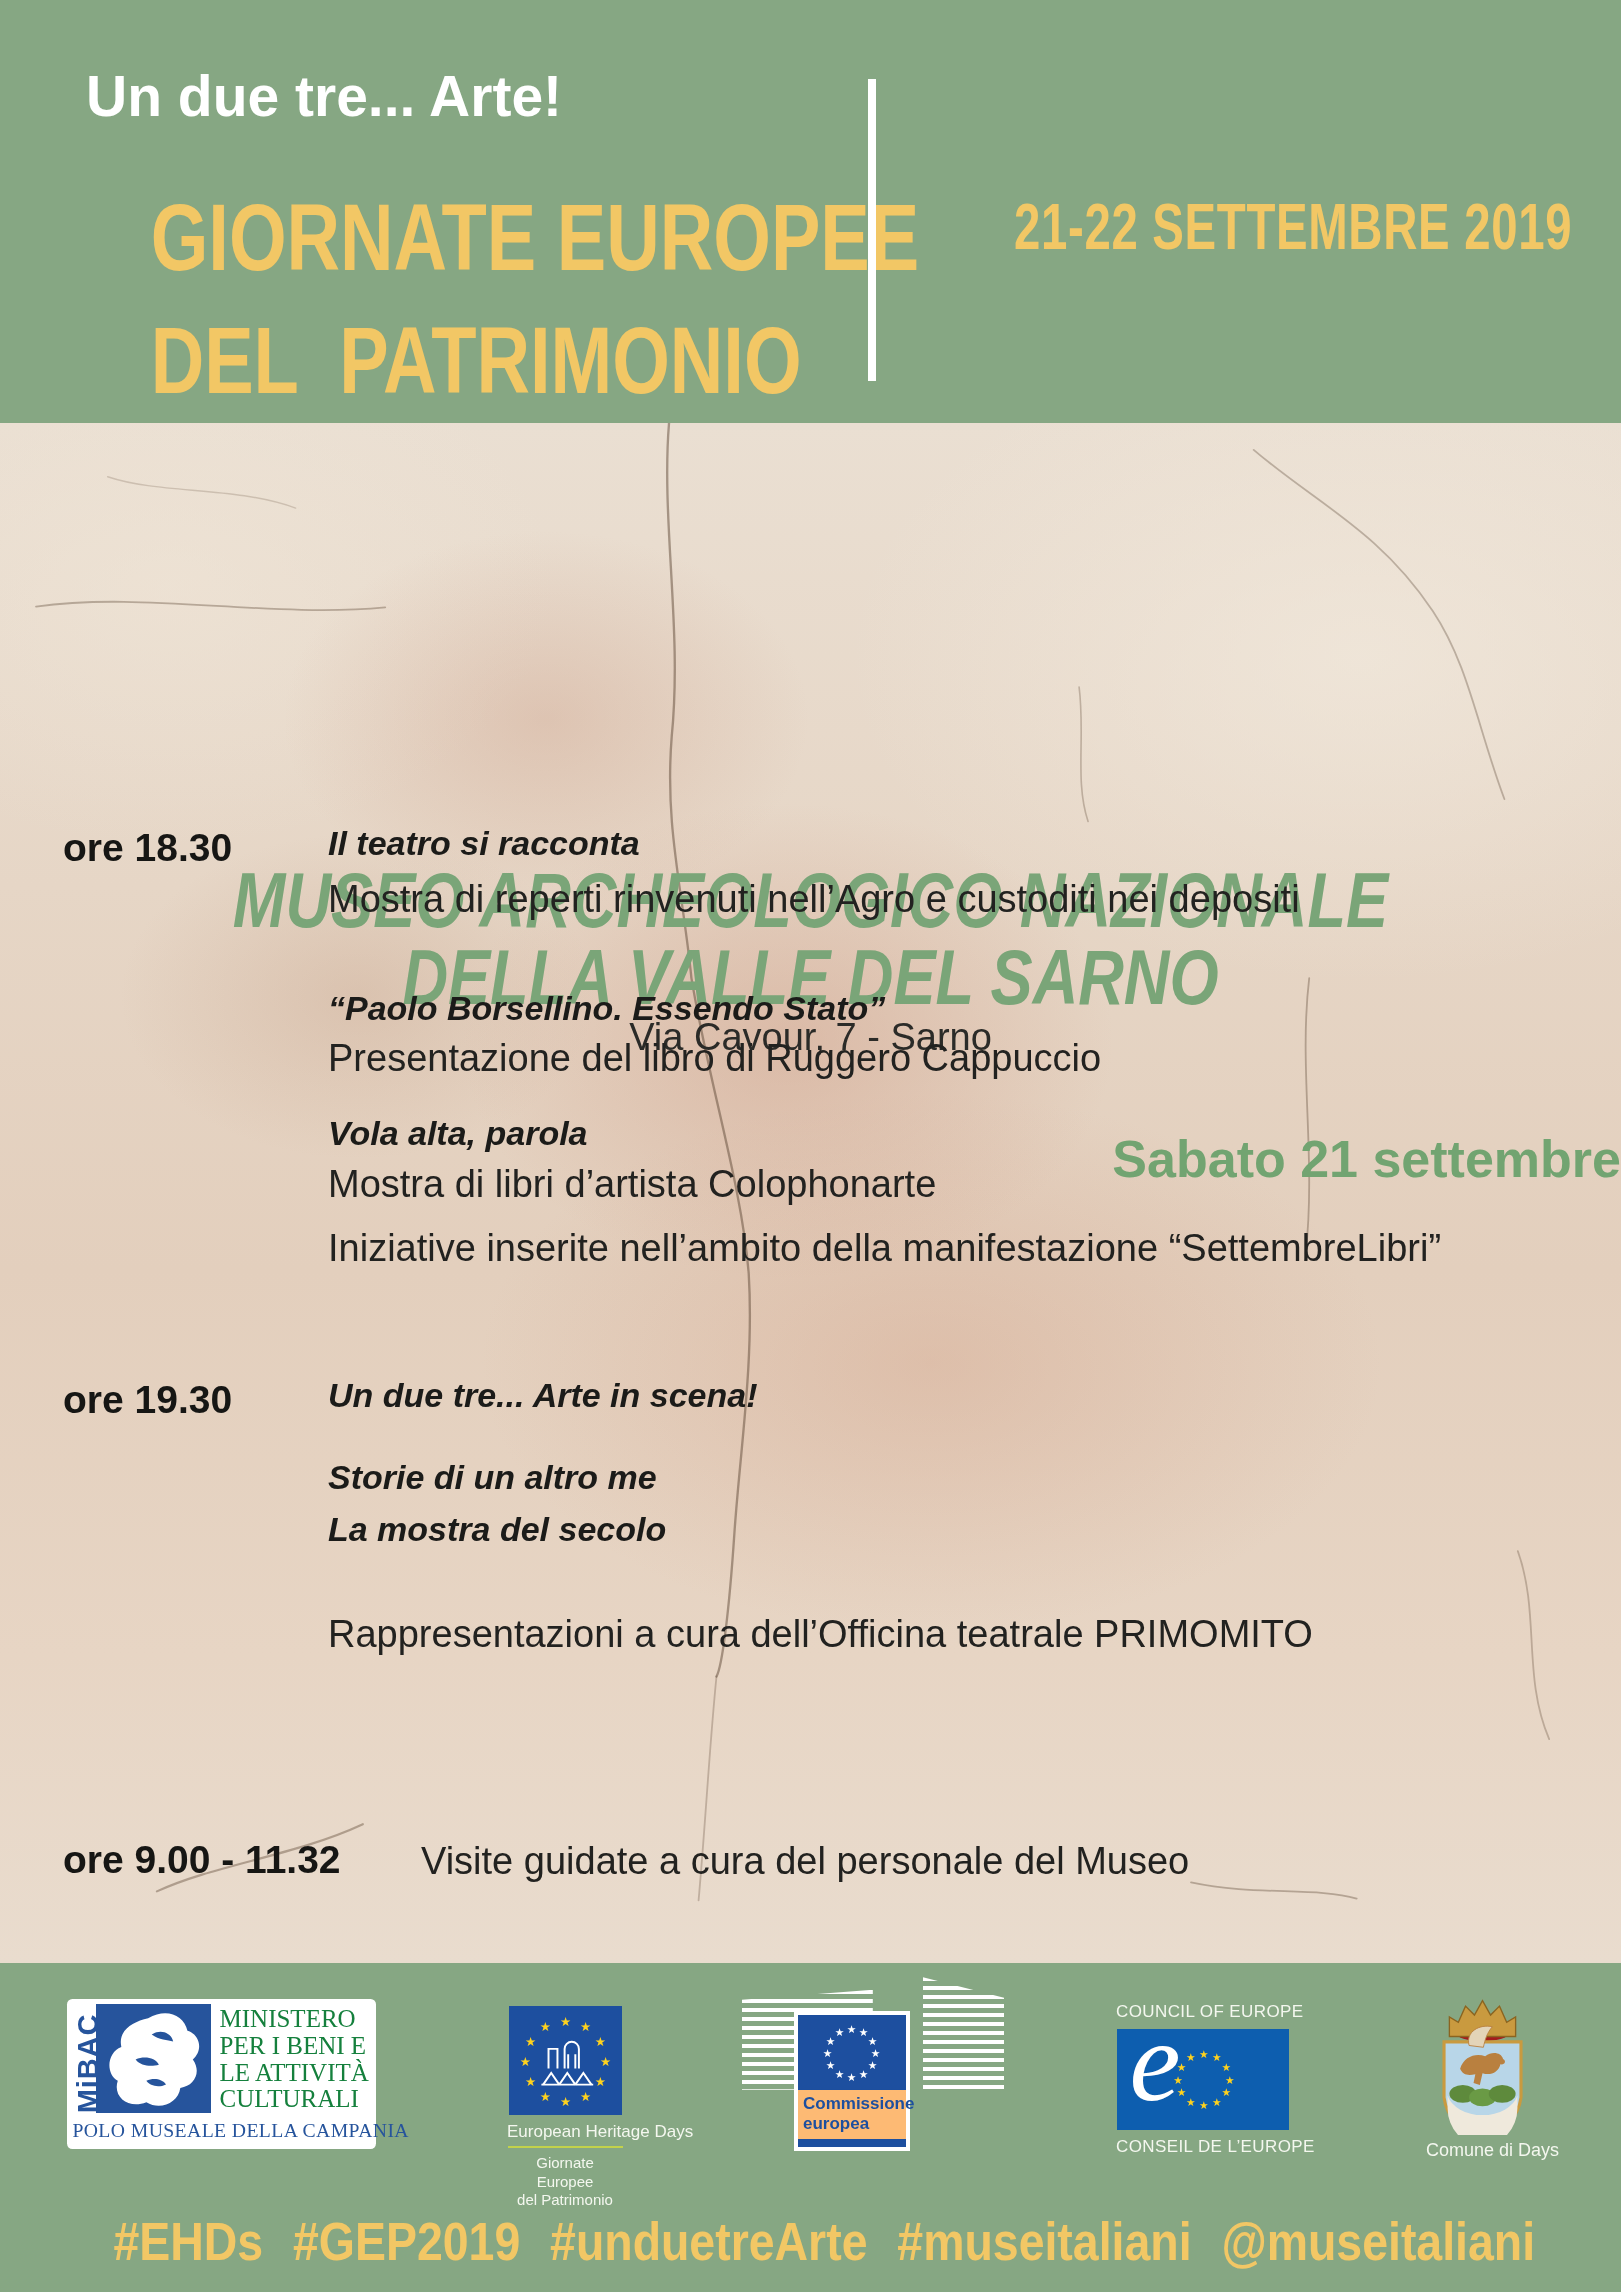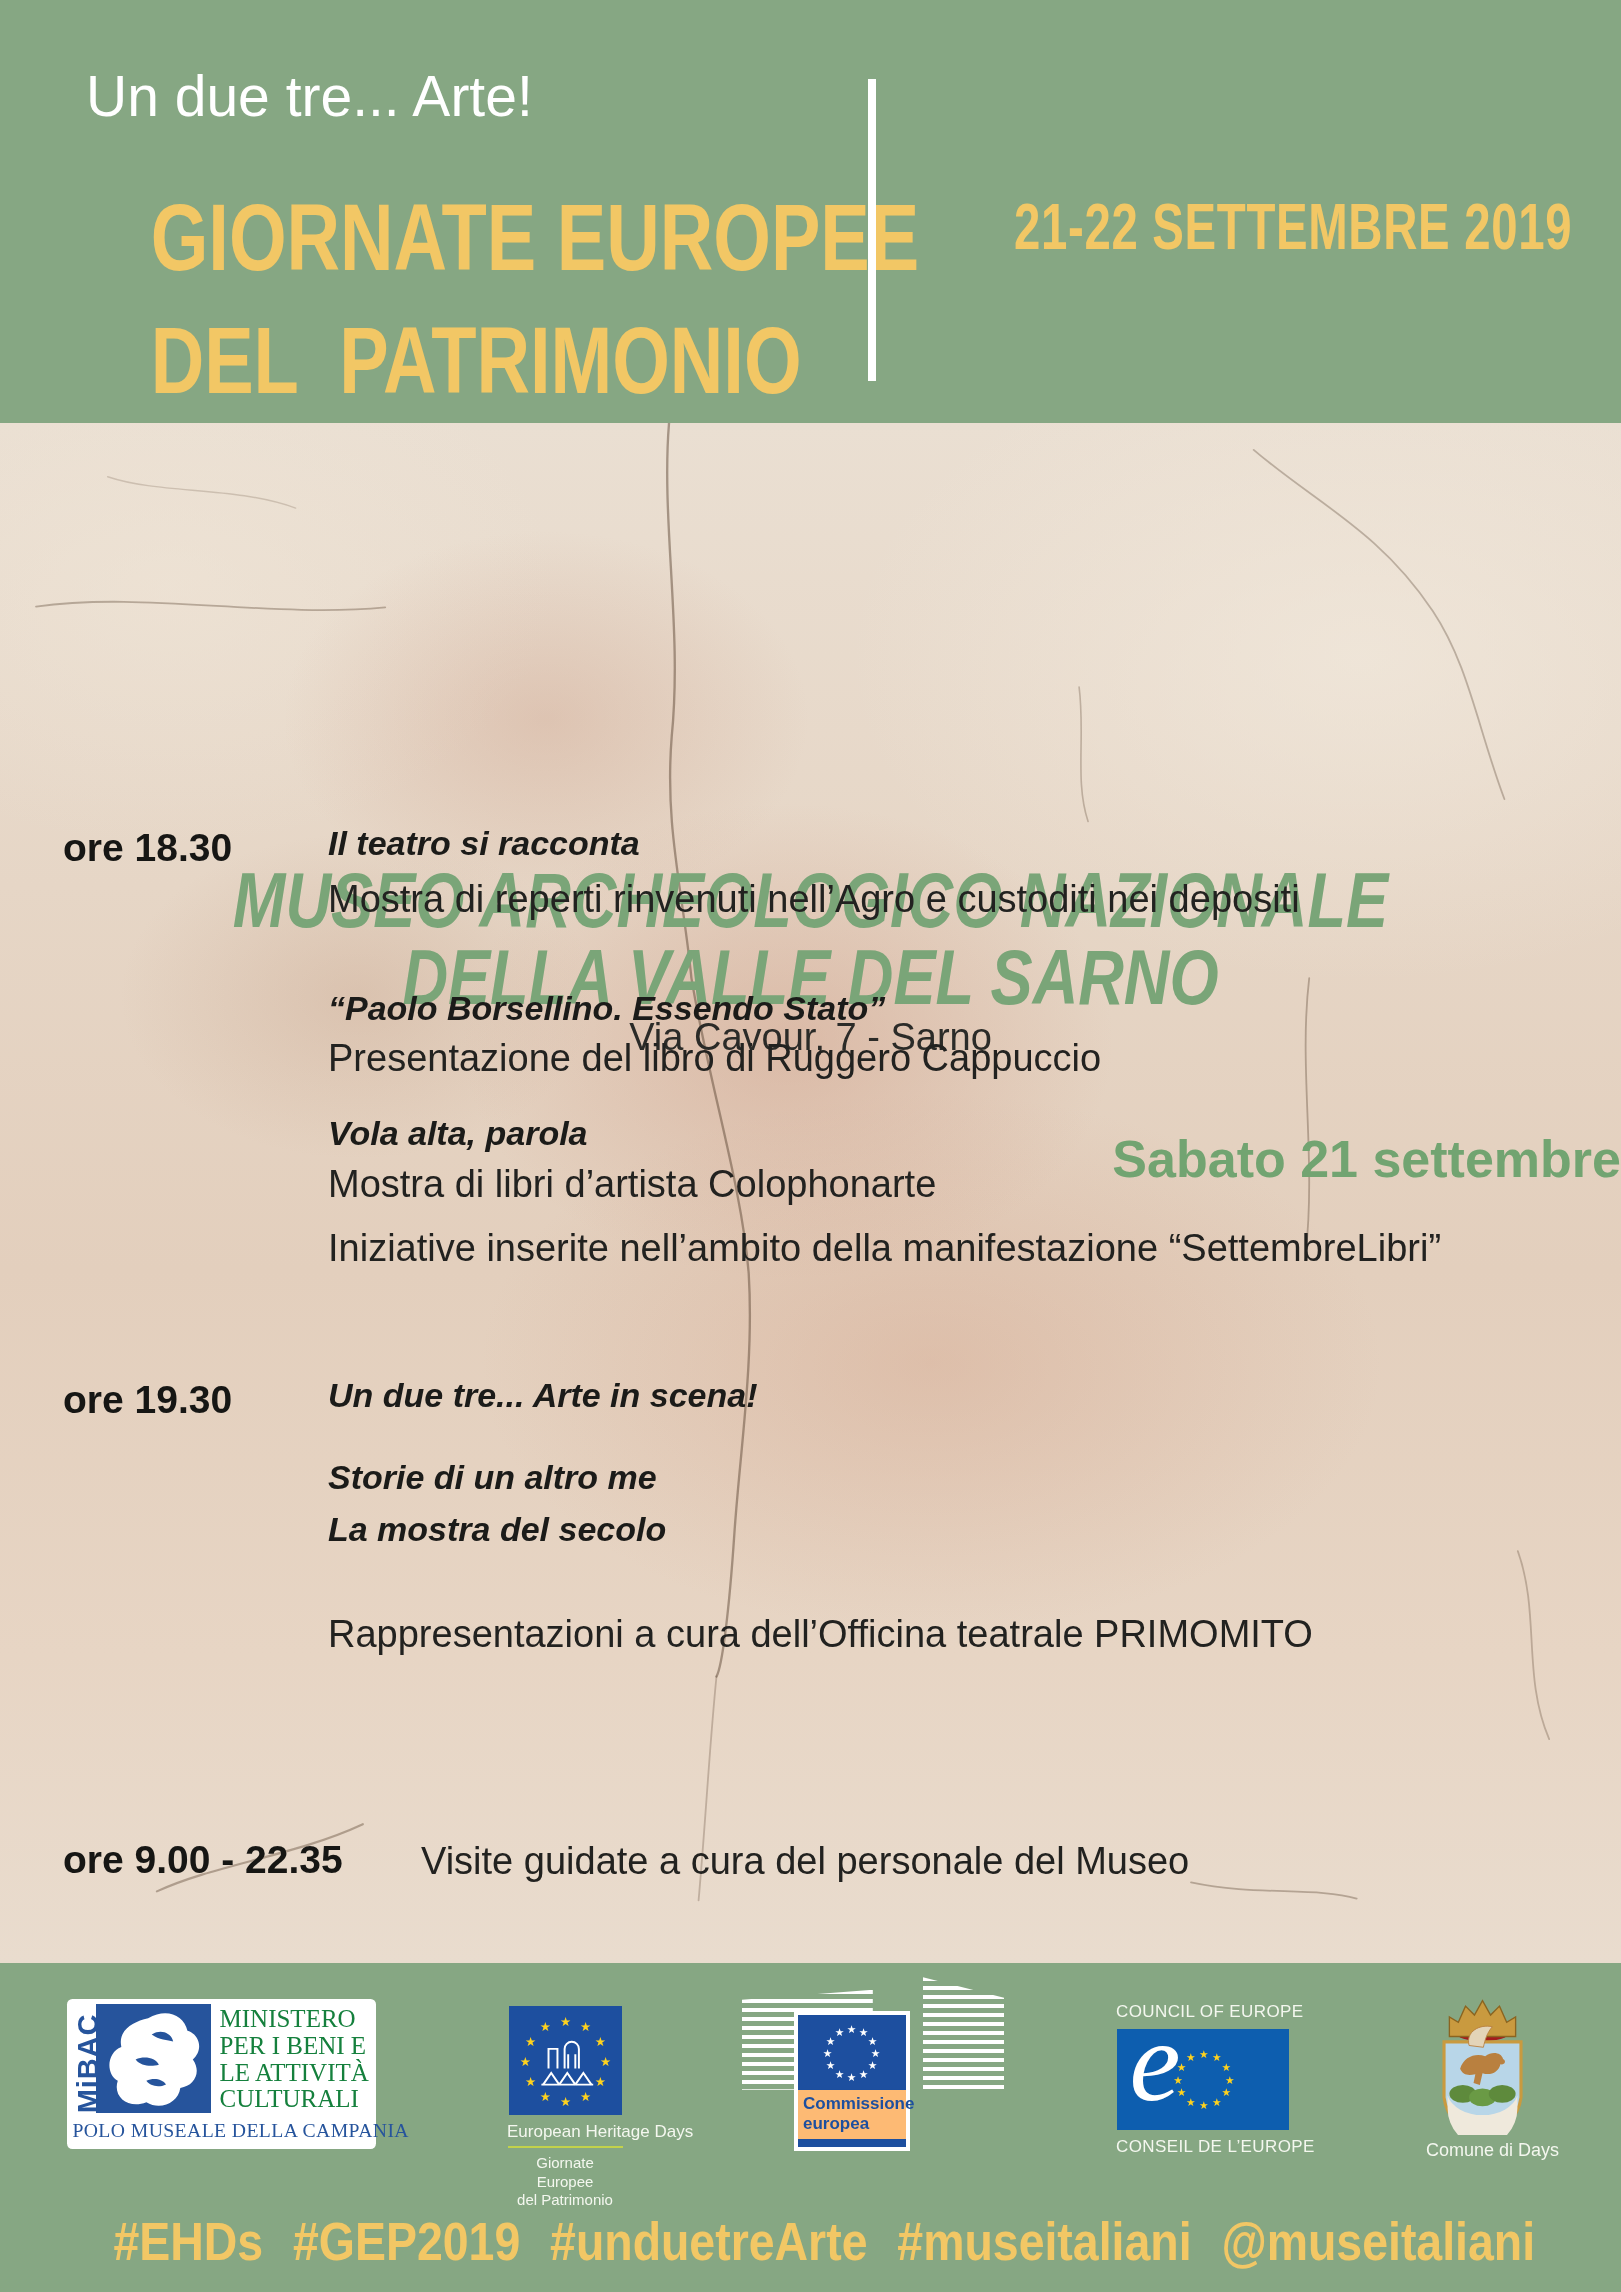--- a/index.html
+++ b/index.html
@@ -4,21 +4,21 @@
 <style>
   * { margin:0; padding:0; box-sizing:border-box; }
   html,body { background:#555; }
   .poster{
     position:relative; width:1621px; height:2293px; margin:0 auto;
     font-family:"Liberation Sans","DejaVu Sans",sans-serif;
     overflow:hidden; background:#e9dccf;
   }
   
   .header{ position:absolute; left:0; top:0; width:1621px; height:423px; background:#86a783; }
-  .tagline{ position:absolute; left:86px; top:63px; font-size:57px; font-weight:400; color:#ffffff; letter-spacing:0; }
+  .tagline{ position:absolute; left:86px; top:63px; font-size:57px; font-weight:700; color:#ffffff; letter-spacing:0; }
   .title-line{ position:absolute; left:64px; width:788px; text-align:center; color:#f2c765;
     font-size:95px; font-weight:700; line-height:1; transform:scaleX(0.78); transform-origin:center; white-space:nowrap;}
   .title-line.l1{ top:190px; }
   .title-line.l2{ top:313px; word-spacing:27px; }
   .header-divider{ position:absolute; left:868px; top:79px; width:8px; height:302px; background:#ffffff; }
   .header-date{ position:absolute; left:1014px; top:190px; color:#f2c765; font-size:64px; font-weight:700;
     transform:scaleX(0.74); transform-origin:left center; white-space:nowrap; letter-spacing:0.9px;}
   
   .body{ position:absolute; left:0; top:423px; width:1621px; height:1540px;
     background:
@@ -129,21 +129,21 @@
 
     <div class="ev-desc" style="top:804px">Iniziative inserite nell’ambito della manifestazione “SettembreLibri”</div>
 
     <div class="time" style="top:955px">ore 19.30</div>
     <div class="ev-title" style="top:953px">Un due tre... Arte in scena!</div>
     <div class="ev-title" style="top:1035px">Storie di un altro me</div>
     <div class="ev-title" style="top:1087px">La mostra del secolo</div>
     <div class="ev-desc" style="top:1190px">Rappresentazioni a cura dell’Officina teatrale PRIMOMITO</div>
 
     <div class="day-heading day2">Domenica 22 settembre</div>
-    <div class="time" style="top:1415px">ore 9.00 - 22.35</div>
+    <div class="time" style="top:1415px">ore 9.00 - 11.32</div>
     <div class="ev-desc" style="top:1417px; left:421px">Visite guidate a cura del personale del Museo</div>
   </div>
 
   <div class="footer">
 
     <div class="mibac">
       <div class="mibac-top">
         <div class="mibac-acronym">
           <span>MiBAC</span>
         </div>

